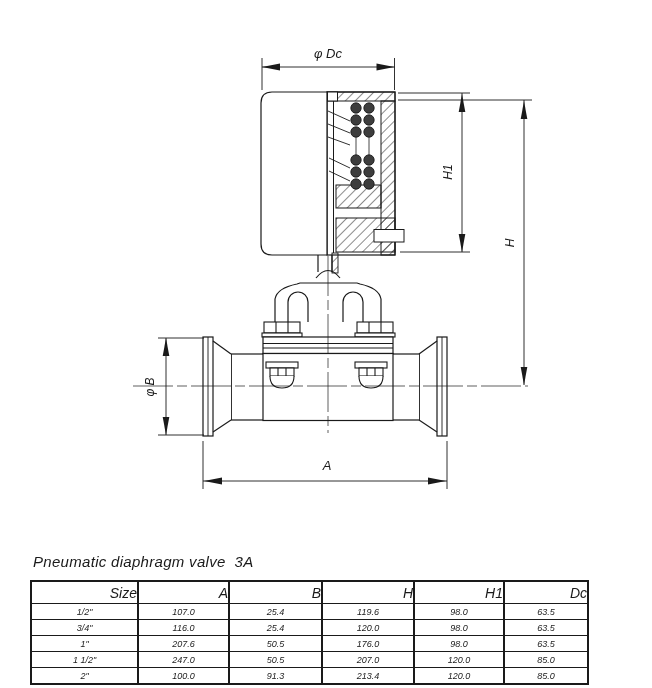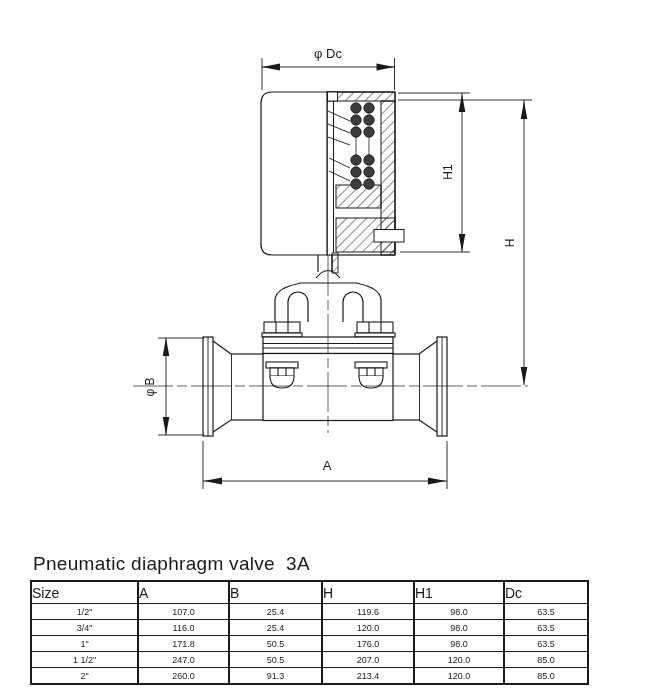--- a/index.html
+++ b/index.html
@@ -1,29 +1,29 @@
 <!DOCTYPE html>
 <html><head>
 <meta charset="utf-8">
 <style>
   html,body{margin:0;padding:0;background:#ffffff;}
   body{width:652px;height:688px;position:relative;font-family:"Liberation Sans",sans-serif;color:#111;}
-  .stage{position:absolute;left:0;top:0;width:652px;height:688px;background:#fff;overflow:hidden;}
+  .stage{position:absolute;left:0;top:0;width:652px;height:688px;background:#fff;overflow:hidden;font-style:italic;}
   svg{position:absolute;left:0;top:0;}
   .drawing-title{
     position:absolute;left:33px;top:553px;
-    font-size:19px;letter-spacing:.3px;color:#1a1a1a;white-space:pre;
+    font-size:15px;letter-spacing:.3px;color:#1a1a1a;white-space:pre;
   }
   table.dim-table{
     position:absolute;left:30px;top:580px;width:557px;
     border-collapse:collapse;table-layout:fixed;
     border:2px solid #1a1a1a;background:#fff;
   }
   table.dim-table th{
-    height:21px;font-size:14px;font-weight:400;text-align:left;padding:0;
+    height:21px;font-size:14px;font-weight:400;text-align:right;padding:0;
     border-left:2px solid #1a1a1a;border-right:2px solid #1a1a1a;
     border-top:2px solid #1a1a1a;border-bottom:1px solid #1a1a1a;color:#1a1a1a;
   }
   table.dim-table td{
     height:15px;font-size:9px;text-align:center;padding:0;
     border-left:2px solid #1a1a1a;border-right:2px solid #1a1a1a;
     border-top:1px solid #1a1a1a;border-bottom:1px solid #1a1a1a;color:#1a1a1a;
   }
 </style>
 </head>
@@ -235,37 +235,37 @@
       <tr>
         <td>3/4"</td>
         <td>116.0</td>
         <td>25.4</td>
         <td>120.0</td>
         <td>98.0</td>
         <td>63.5</td>
       </tr>
       <tr>
         <td>1"</td>
-        <td>171.8</td>
+        <td>207.6</td>
         <td>50.5</td>
         <td>176.0</td>
         <td>98.0</td>
         <td>63.5</td>
       </tr>
       <tr>
         <td>1 1/2"</td>
         <td>247.0</td>
         <td>50.5</td>
         <td>207.0</td>
         <td>120.0</td>
         <td>85.0</td>
       </tr>
       <tr>
         <td>2"</td>
-        <td>260.0</td>
+        <td>100.0</td>
         <td>91.3</td>
         <td>213.4</td>
         <td>120.0</td>
         <td>85.0</td>
       </tr>
     </tbody>
   </table>
 
 </div>
 

